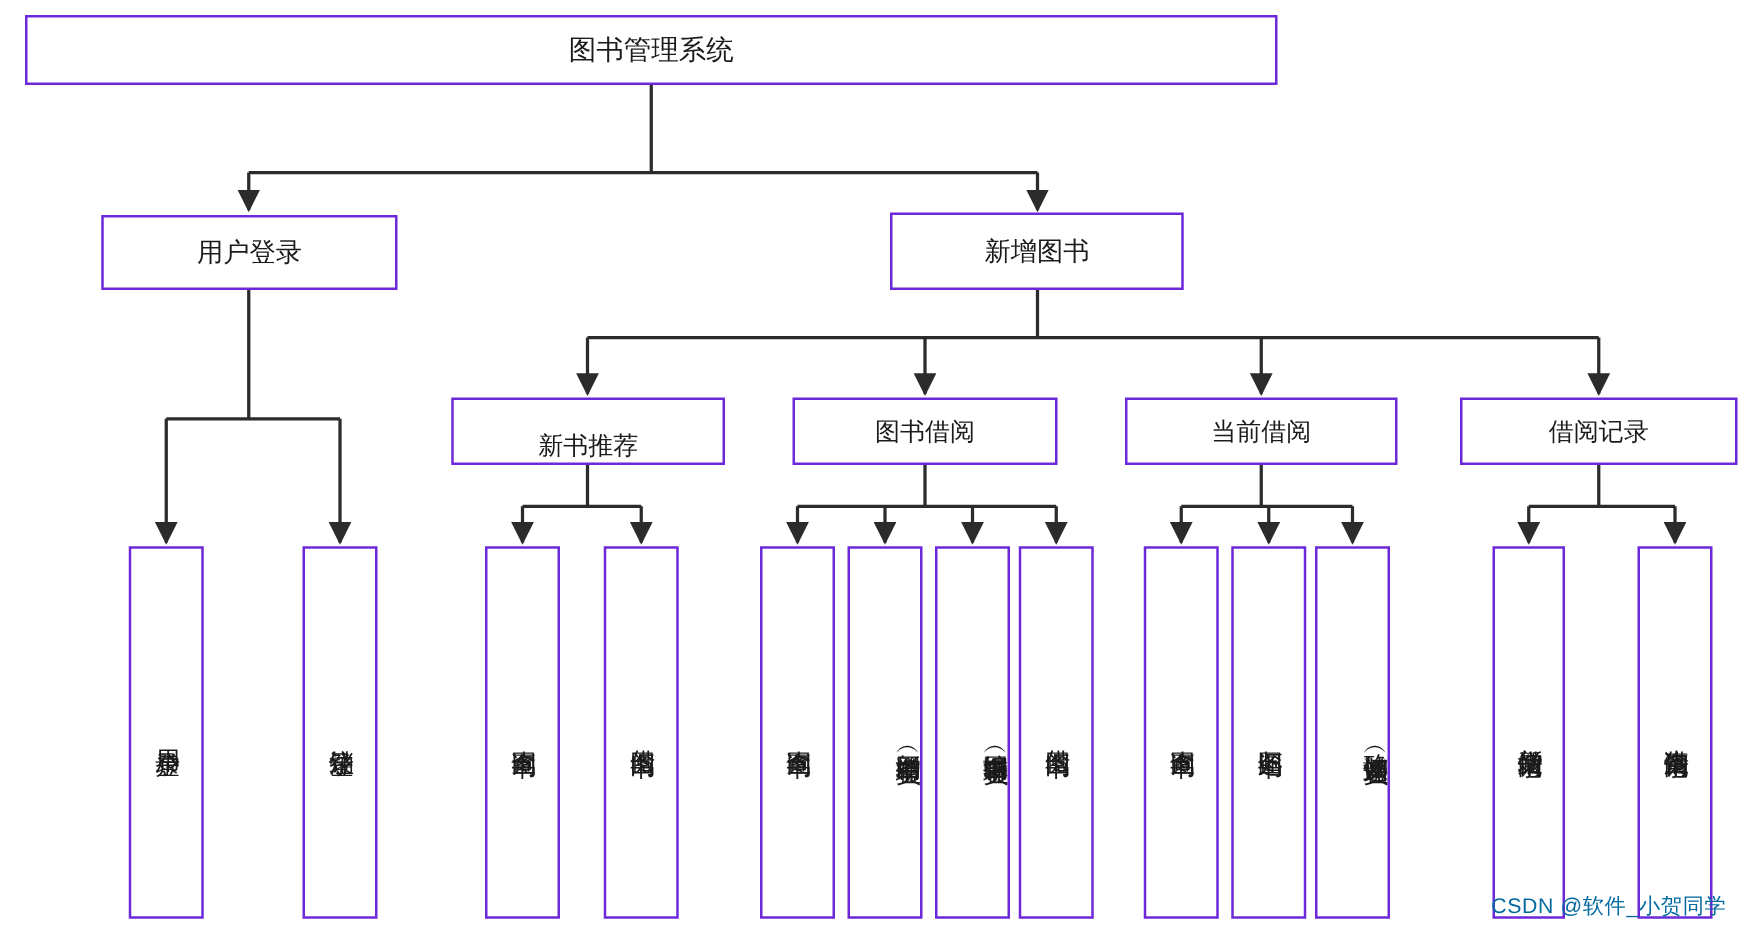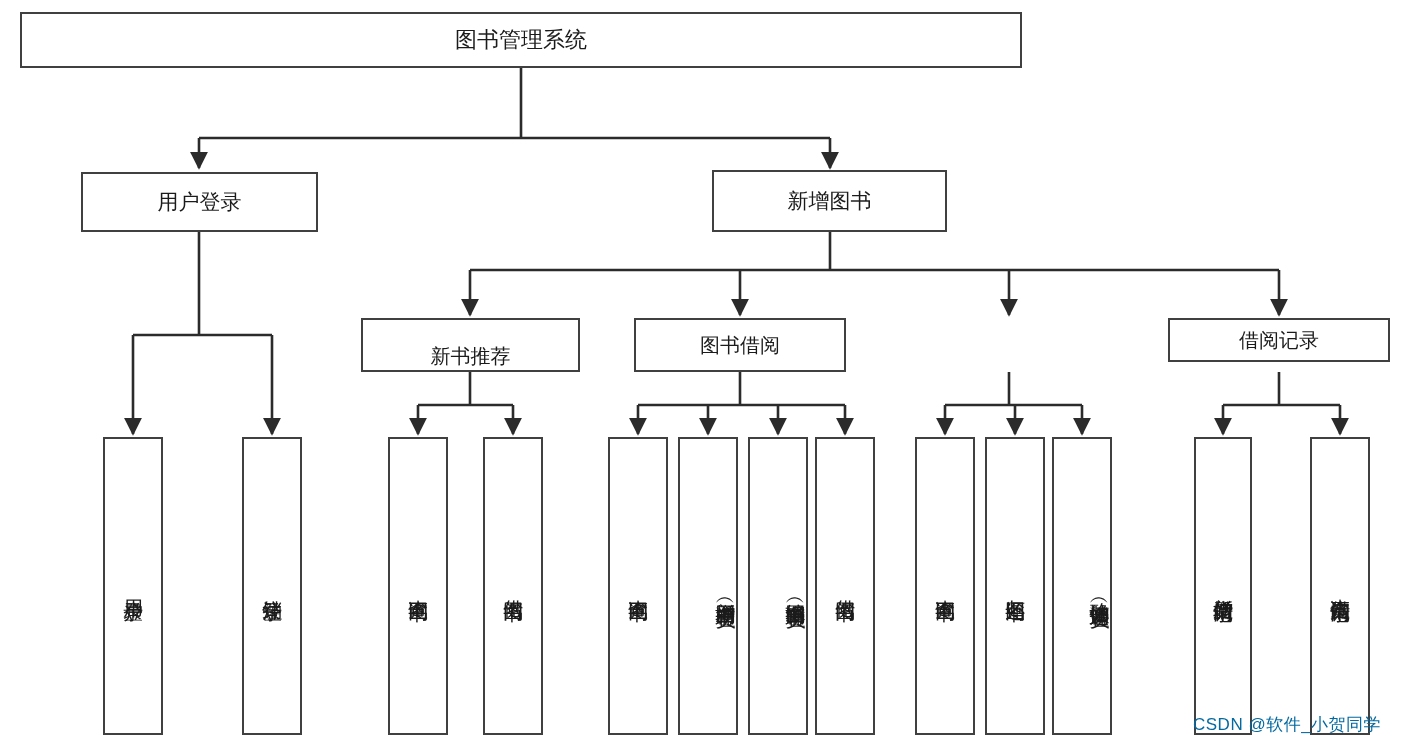--- a/index.html
+++ b/index.html
@@ -16,21 +16,21 @@
     overflow: hidden;
   }
   #wires {
     position: absolute;
     left: 0; top: 0;
     width: 1405px; height: 747px;
     pointer-events: none;
   }
   .node {
     position: absolute;
-    border: 2px solid #404040;
+    border: 2px solid #6d28d9;
     background: #ffffff;
     display: flex;
     align-items: center;
     justify-content: center;
     color: #1b1b1b;
     z-index: 2;
   }
   .node.root   { font-size: 22px; }
   .node.lvl1   { font-size: 21px; }
   .node.lvl2   { font-size: 20px; }
@@ -122,21 +122,24 @@
   <div class="node lvl1" style="left:712px; top:170px; width:235px; height:62px;">
     <span class="label">新增图书</span>
   </div>
 
   <div class="node lvl2" style="left:361px; top:318px; width:219px; height:54px;align-items:flex-end;">
     <span class="label">新书推荐</span>
   </div>
   <div class="node lvl2" style="left:634px; top:318px; width:212px; height:54px;">
     <span class="label">图书借阅</span>
   </div>
-  <div class="node lvl2" style="left:1168px; top:318px; width:222px; height:44px;">
+  <div class="node lvl2" style="left:900px; top:318px; width:218px; height:54px;">
+    <span class="label">当前借阅</span>
+  </div>
+  <div class="node lvl2" style="left:1168px; top:318px; width:222px; height:54px;">
     <span class="label">借阅记录</span>
   </div>
 
   <div class="node leaf centered" style="left:103px; top:437px; width:60px; height:298px;">
     <span class="label">用户登录</span>
   </div>
   <div class="node leaf centered" style="left:242px; top:437px; width:60px; height:298px;">
     <span class="label">注销登录</span>
   </div>
 

